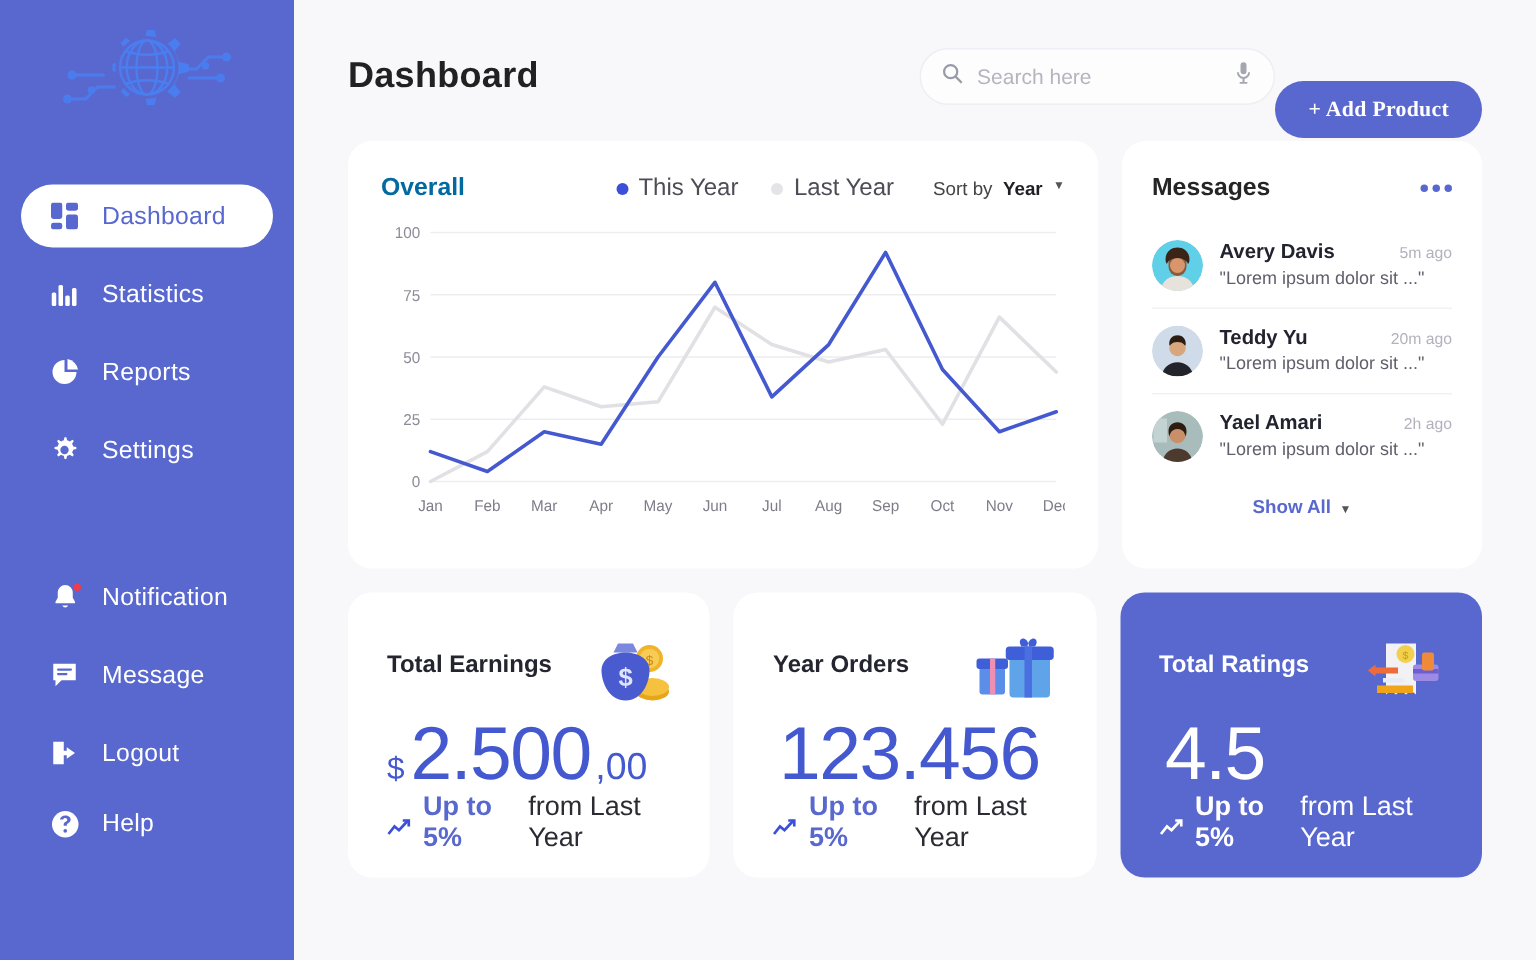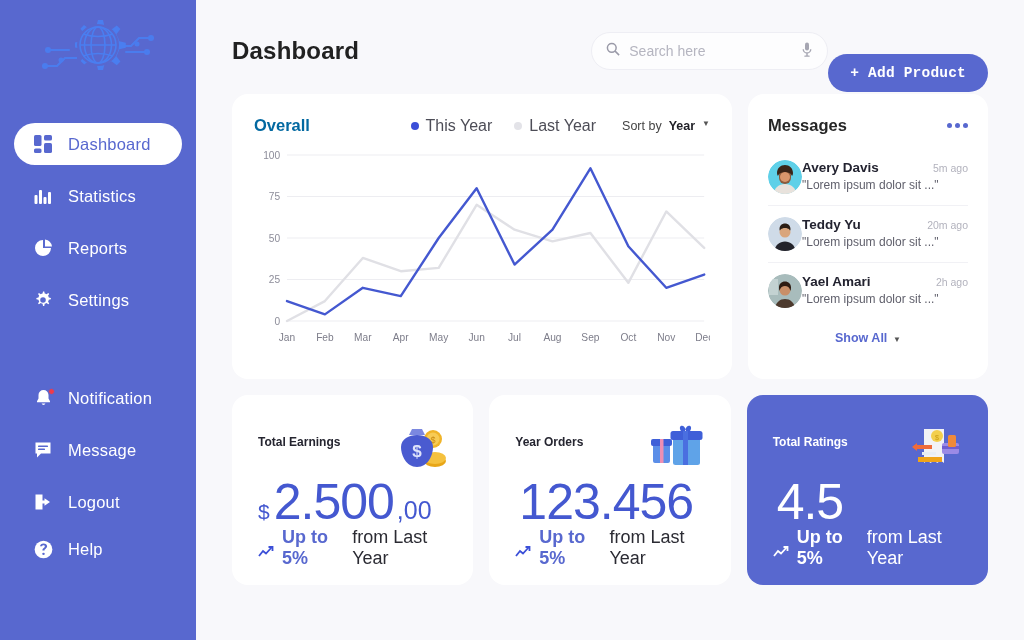--- a/index.html
+++ b/index.html
@@ -57,21 +57,21 @@
   }
   .search-box input {
     border: none; outline: none; background: transparent;
     font-family: "Liberation Sans", sans-serif; font-size: 14px;
     color: #4a4a55; width: 150px;
   }
   .search-box input::placeholder { color: #b5b5c0; }
   .add-btn {
     height: 38px; padding: 0 22px; border: none; border-radius: 19px;
     background: #5868cf; color: #fff; font-size: 14.5px; font-weight: bold;
-    font-family: Liberation Mono, monospace; cursor: pointer;
+    font-family: Liberation Serif, serif; cursor: pointer;
     letter-spacing: .2px;
     margin-top: 44px;
   }
 
   
   .row-top { display: flex; gap: 16px; margin-top: 16px; }
   .card { background: #ffffff; border-radius: 16px; }
   .card-chart { flex: 1; height: 285px; padding: 22px 22px 14px 22px; }
   .card-messages { width: 240px; flex: 0 0 240px; height: 285px; padding: 22px 20px; }
 
@@ -87,36 +87,36 @@
   .caret { font-size: 8px; color: #555; }
 
   .chart-area { margin-top: 12px; position: relative; height: 200px; }
 
   
   .msg-head { display: flex; align-items: center; }
   .msg-title { font-size: 16.5px; font-weight: bold; color: #252525; }
   .dots3 { margin-left: auto; display: flex; gap: 3px; cursor: pointer; }
   .dots3 i { width: 5px; height: 5px; border-radius: 50%; background: #5868cf; display: block; }
   .msg-list { margin-top: 14px; }
-  .msg-item { display: flex; padding: 11px 0; border-bottom: 1px solid #f1f1f5; cursor: pointer; }
+  .msg-item { display: flex; gap: 11px; padding: 11px 0; border-bottom: 1px solid #f1f1f5; cursor: pointer; }
   .msg-item:last-child { border-bottom: none; }
   .avatar { width: 34px; height: 34px; border-radius: 50%; flex: 0 0 34px; overflow: hidden; position: relative; }
   .msg-body { flex: 1; min-width: 0; }
   .msg-line1 { display: flex; align-items: baseline; }
   .msg-name { font-size: 13.5px; font-weight: bold; color: #232330; }
   .msg-time { margin-left: auto; font-size: 10.5px; color: #b2b2bd; }
   .msg-prev { font-size: 12px; color: #5f5f6b; margin-top: 3px; white-space: nowrap; overflow: hidden; }
   .show-all { text-align: center; margin-top: 12px; font-size: 12.5px; font-weight: bold; color: #5868cf; cursor: pointer; }
 
   
   .row-bot { display: flex; gap: 16px; margin-top: 16px; }
   .stat { flex: 1; height: 190px; border-radius: 16px; background: #fff; padding: 26px 26px 20px 26px; display: flex; flex-direction: column; }
   .stat.accent { background: #5868cf; }
   .stat-head { display: flex; align-items: flex-start; }
-  .stat-title { font-size: 12px; font-weight: bold; color: #252530; margin-top: 14px; }
+  .stat-title { font-size: 16px; font-weight: bold; color: #252530; margin-top: 14px; }
   .stat.accent .stat-title { color: #ffffff; }
   .stat-emoji { margin-left: auto; width: 58px; height: 52px; }
   .stat-value { display: flex; align-items: baseline; margin-top: 4px; color: #4458d0; }
   .stat.accent .stat-value { color: #ffffff; }
   .cur { font-size: 21px; font-weight: normal; margin-right: 4px; }
   .big { font-size: 50px; font-weight: normal; letter-spacing: -1px; line-height: 1; }
   .dec { font-size: 25px; margin-left: 3px; }
   .stat-foot { margin-top: auto; display: flex; align-items: center; gap: 7px; font-size: 18px; color: #2b2b33; }
   .stat.accent .stat-foot { color: #ffffff; }
   .pct { color: #5868cf; font-weight: bold; }

